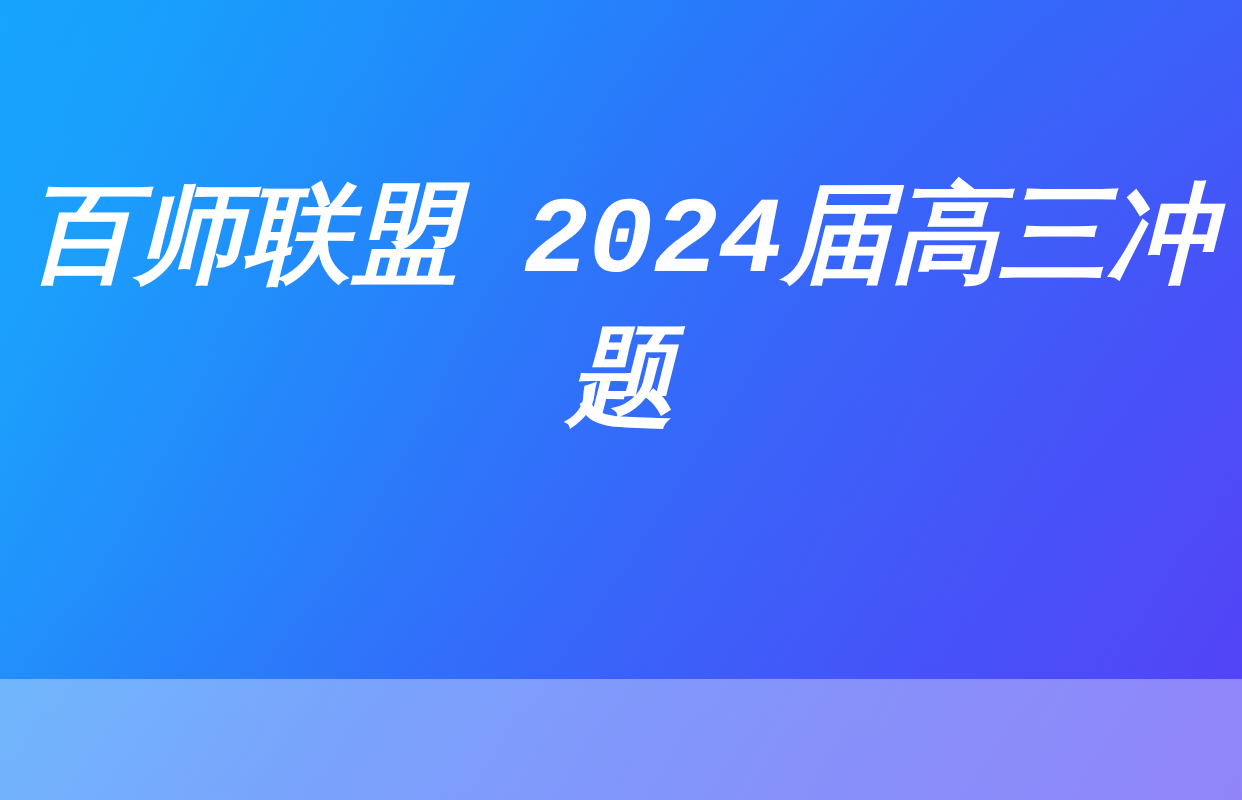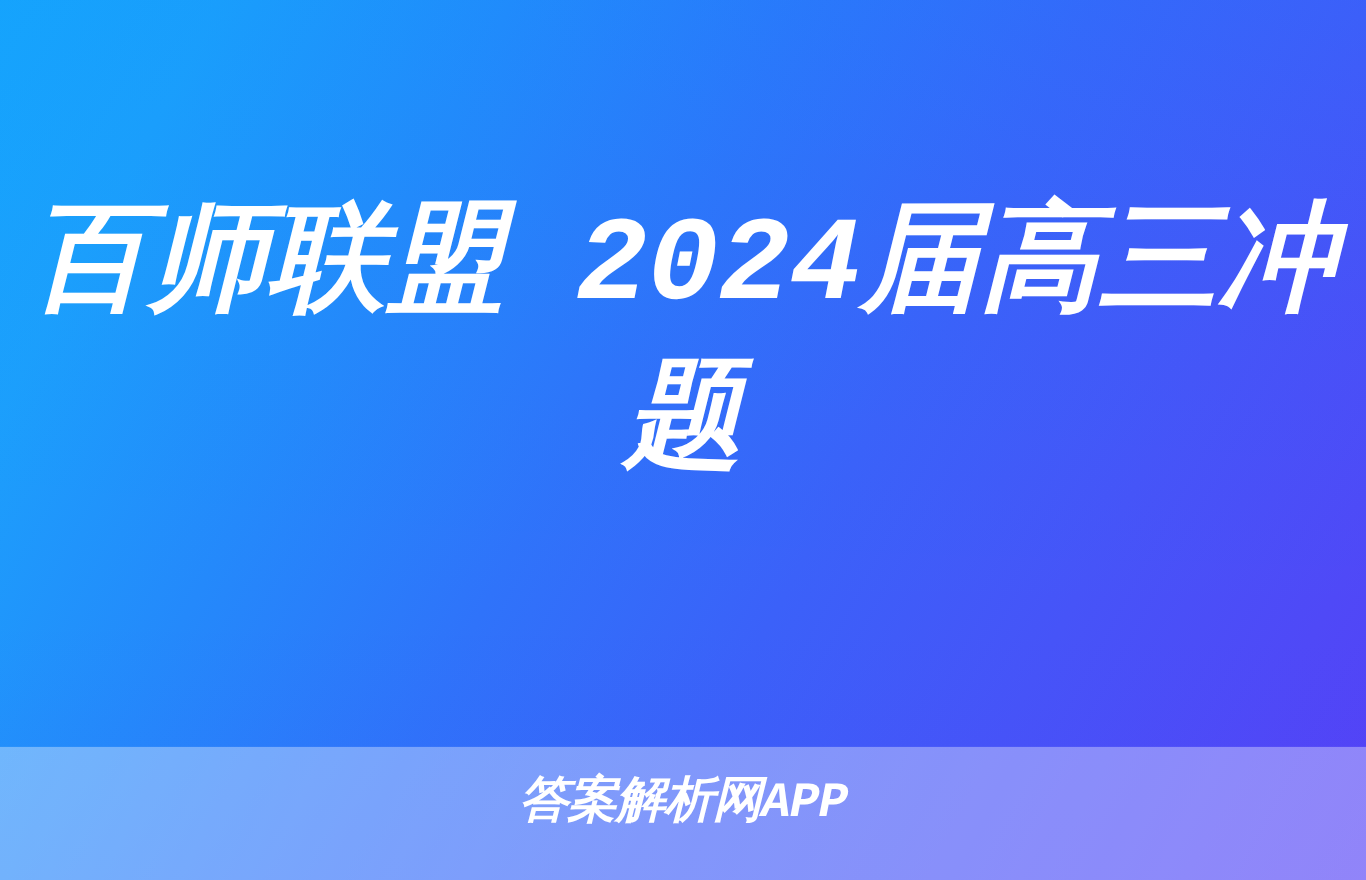--- a/index.html
+++ b/index.html
@@ -100,17 +100,14 @@
   <div class="bg-gradient"></div>
   <div class="bg-gradient-overlay"></div>
 
   <div class="bottom-band"></div>
 
   <div class="title-block">
     <span class="title-line">百师联盟 2024届高三冲</span>
     <span class="title-line">题</span>
   </div>
 
-  <div class="watermark">
-    <span class="watermark-text">答案解析网APP</span>
-  </div>
 
 </div>
 
 </body></html>

